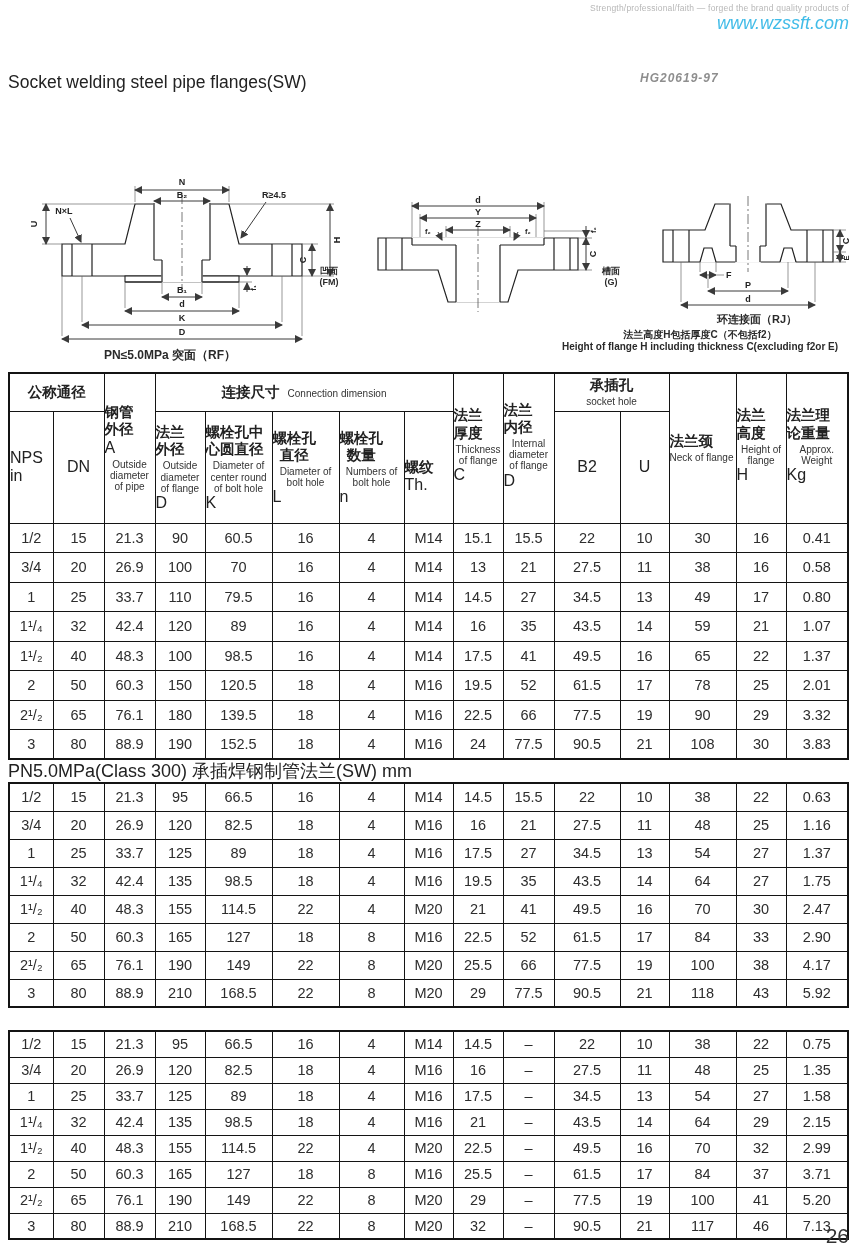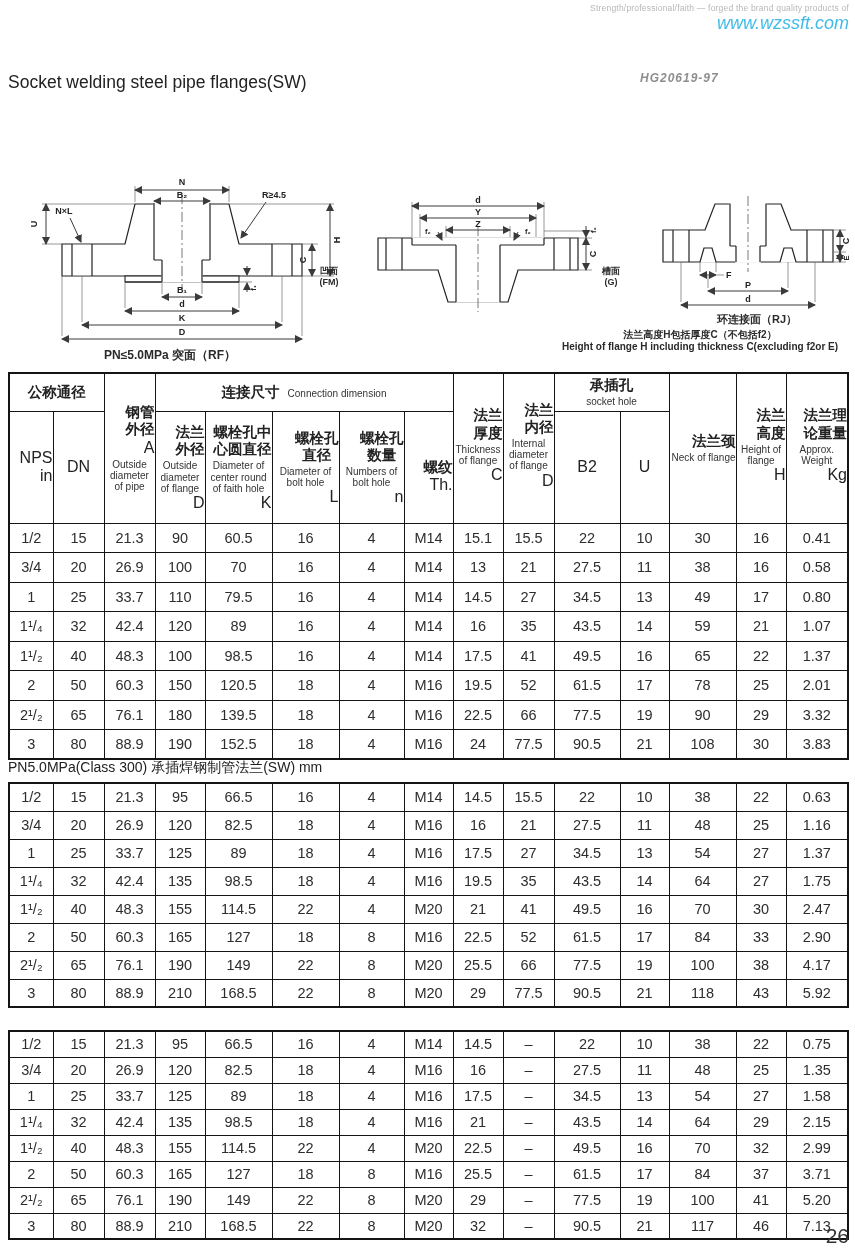--- a/index.html
+++ b/index.html
@@ -26,29 +26,29 @@
   svg text{font-family:"Liberation Sans","DejaVu Sans",sans-serif;font-size:9px;font-weight:bold;fill:#222;}
   svg text.sm{font-size:7.5px;}
   
   .tbl{position:absolute;left:8px;width:839px;border-collapse:collapse;table-layout:fixed;
        border:2px solid #141414;}
   .tbl th,.tbl td{border:1px solid #141414;text-align:center;vertical-align:middle;padding:0;}
   .tbl td{font-size:14.5px;color:#2d2d2d;}
   #tbl1{top:372px;} #tbl2{top:782px;} #tbl3{top:1030px;}
   #tbl1 thead tr.h1{height:38px;} #tbl1 thead tr.h2{height:112px;}
   #tbl1 tbody tr{height:29.5px;} #tbl2 tbody tr{height:28px;} #tbl3 tbody tr{height:26px;}
-  .hcell{display:flex;flex-direction:column;justify-content:center;align-items:flex-end;height:100%;box-sizing:border-box;}
+  .hcell{display:flex;flex-direction:column;justify-content:center;align-items:flex-start;height:100%;box-sizing:border-box;}
   .hcell.top{justify-content:flex-start;padding-top:7px;}
   .hcn{font-size:14.5px;font-weight:bold;white-space:pre-line;line-height:1.18;color:#222;}
   .hen{font-size:10px;font-weight:normal;line-height:1.12;color:#333;margin-top:2px;}
   .hlet{font-size:16px;font-weight:normal;color:#222;}
   .hlet-b{font-size:16px;font-weight:normal;color:#222;margin-top:auto;margin-bottom:5px;}
   .conncell .hcn{display:inline;}
   .conncell .hen{display:inline;margin-left:8px;font-size:10px;}
-  .sec-title{position:absolute;left:8px;font-size:14px;color:#222;white-space:nowrap;}
+  .sec-title{position:absolute;left:8px;font-size:18px;color:#222;white-space:nowrap;}
   #sec2{top:759px;} #sec3{top:1007px;}
 </style>
 </head>
 <body>
 
 <div class="page">
 
   <div class="tagline">Strength/professional/faith — forged the brand quality products of</div>
   <div class="website">www.wzssft.com</div>
   <div class="subtitle">Socket welding steel pipe flanges(SW)</div>
@@ -295,21 +295,21 @@
               <div class="hcn">法兰
 外径</div>
           <div class="hen">Outside diameter of flange</div>
           <div class="hlet-b">D</div>
             </div>
         </th>
         <th>
           <div class="hcell top">
               <div class="hcn">螺栓孔中
 心圆直径</div>
-          <div class="hen">Diameter of center round of faith hole</div>
+          <div class="hen">Diameter of center round of bolt hole</div>
           <div class="hlet-b">K</div>
             </div>
         </th>
         <th>
           <div class="hcell top">
               <div class="hcn">螺栓孔
 直径</div>
           <div class="hen">Diameter of bolt hole</div>
           <div class="hlet-b">L</div>
             </div>

